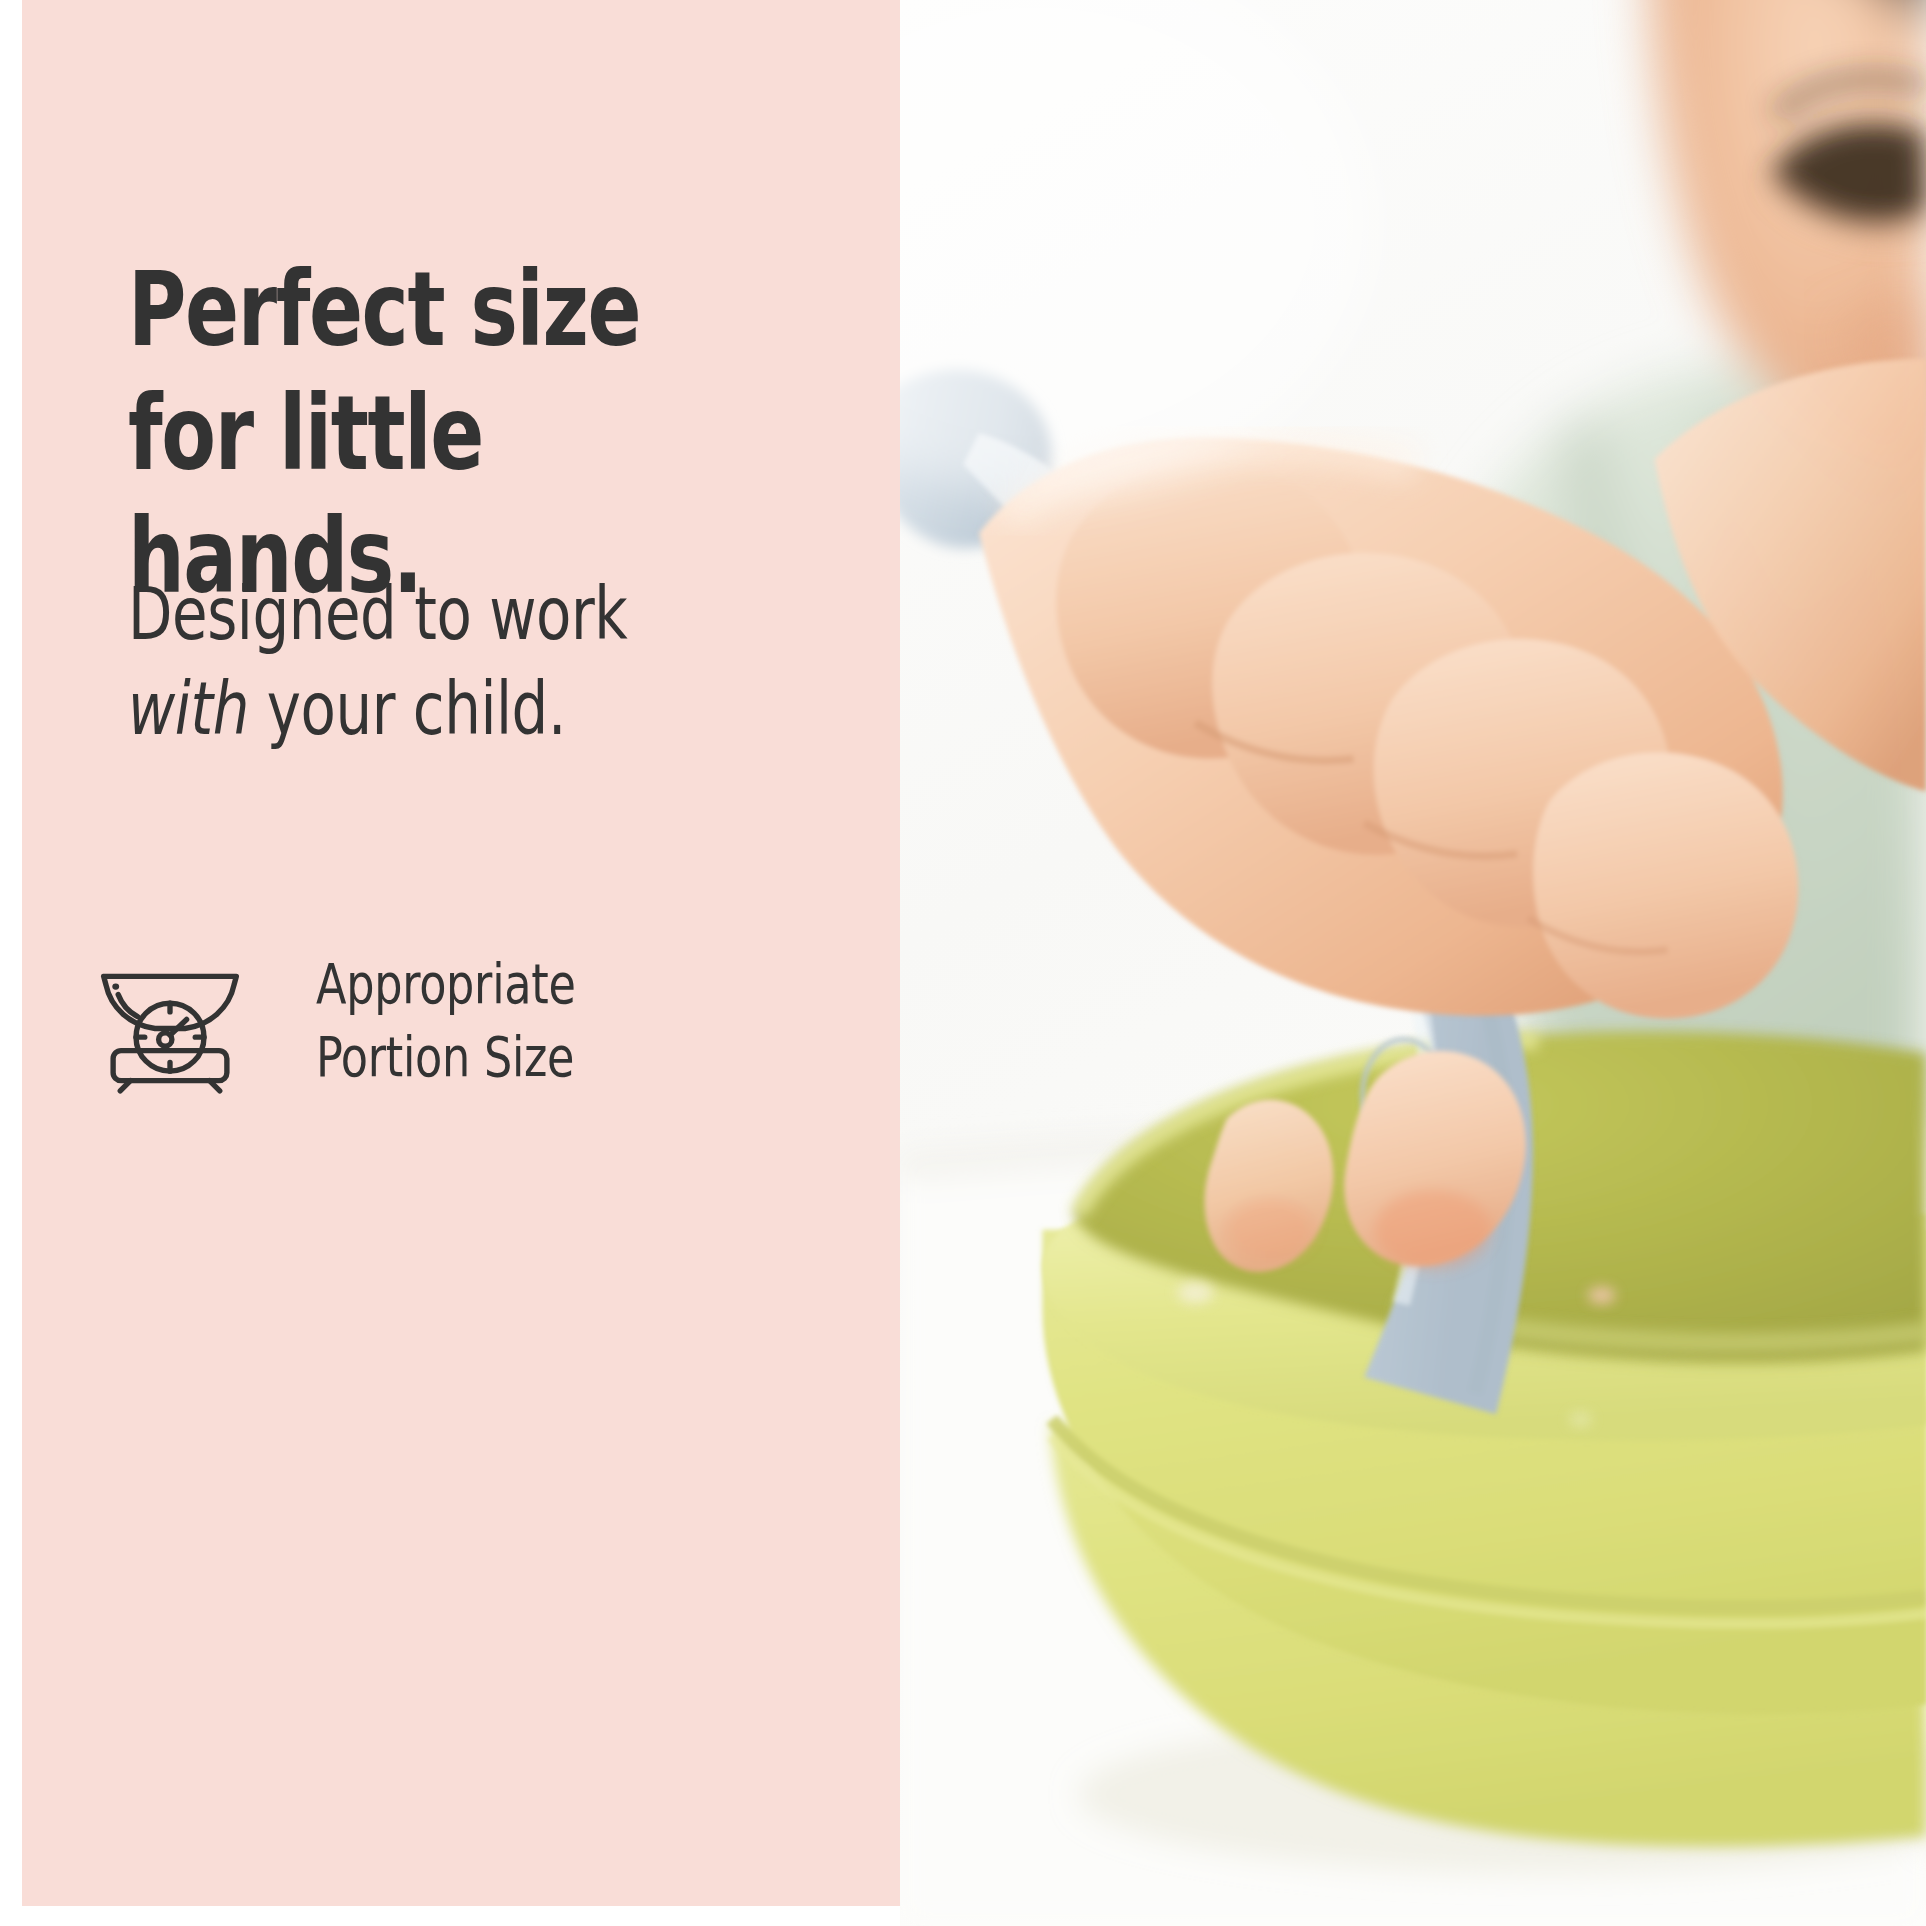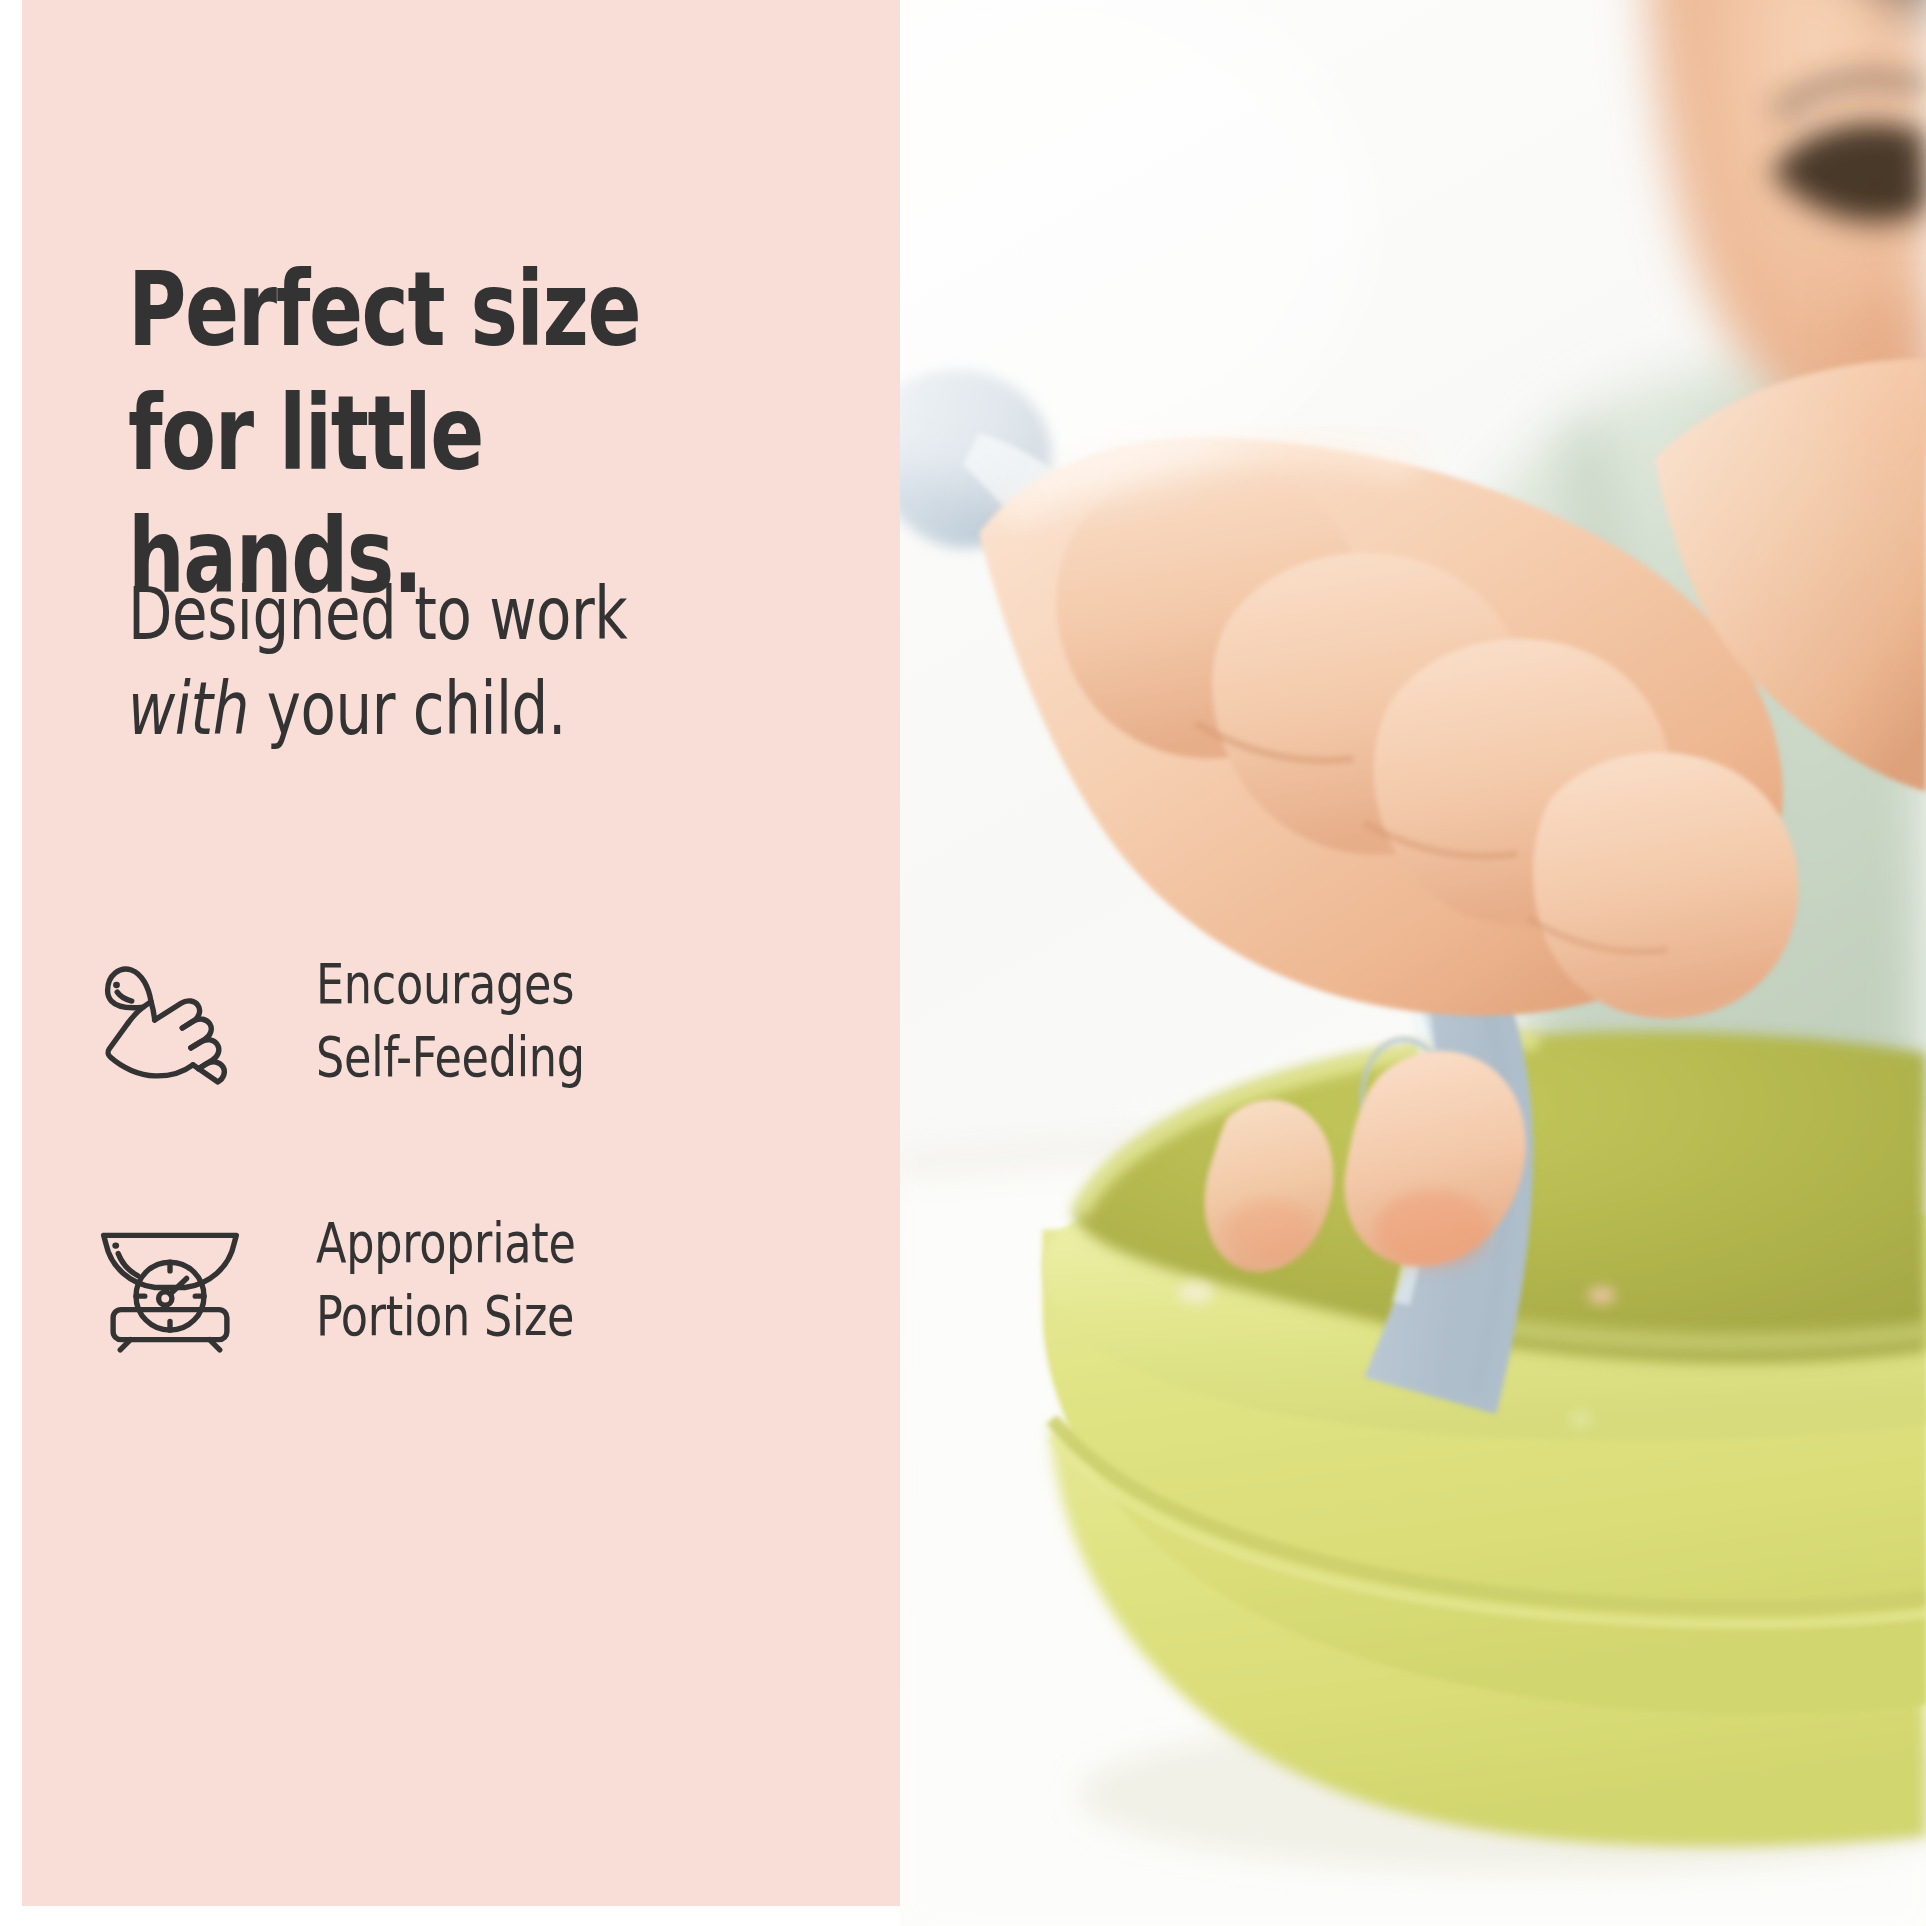--- a/index.html
+++ b/index.html
@@ -128,52 +128,20 @@
 
     <div class="headline">Perfect size for little hands.</div>
 
     <div class="subhead">
       <span>Designed to work</span><br>
       <span class="em">with</span><span> your child.</span>
     </div>
 
     <div class="features">
 
-      <div class="feature-row">
-        <div class="feature-icon">
-          <svg viewBox="0 0 100 100" fill="none" stroke="#333333" stroke-width="3.4" stroke-linecap="round" stroke-linejoin="round">
-
-            <path d="M10.5 22.5 C10.5 12.5 18.5 7.0 25.5 9.5 C32.5 12.0 36.5 20.5 38.0 29.5 L33.0 33.0 C24.0 34.0 16.5 33.0 12.8 29.0 C11.0 27.0 10.5 24.8 10.5 22.5 Z"></path>
-
-            <path d="M16.0 19.0 L16.3 19.0" stroke-width="4"></path>
-            <path d="M16.6 23.5 C18.5 26.2 21.8 28.2 25.8 29.2"></path>
-
-            <path d="M38.0 29.5 C39.5 34.5 40.0 38.0 40.3 41.2"></path>
-            <path d="M33.0 33.0 C29.0 36.0 26.0 39.5 23.5 43.0"></path>
-
-            <path d="M23.5 43.0 L11.5 59.5 C10.3 61.2 10.6 63.2 12.2 64.6
-                     C20.0 71.6 30.5 76.2 40.5 76.5
-                     C50.5 76.8 58.5 74.0 64.5 69.5"></path>
-
-            <path d="M40.3 41.2 L57.0 30.5 C61.0 28.0 65.8 28.8 67.8 32.0
-                     C69.8 35.2 68.5 39.5 64.8 41.8 L57.8 46.2"></path>
-
-            <path d="M57.8 46.2 L64.5 42.0 C68.5 39.5 73.2 40.4 75.2 43.6
-                     C77.2 46.8 75.8 51.1 72.0 53.4 L63.2 58.8"></path>
-
-            <path d="M63.2 58.8 L69.5 55.0 C73.3 52.6 78.0 53.5 80.0 56.7
-                     C82.0 59.9 80.6 64.2 76.8 66.5 L68.0 72.0"></path>
-
-            <path d="M68.0 72.0 L73.0 68.9 C76.8 66.6 81.5 67.5 83.5 70.7
-                     C85.5 73.9 84.1 78.2 80.3 80.4 L64.5 69.5"></path>
-          </svg>
-        </div>
-        <div class="feature-label">Encourages
-Self-Feeding</div>
-      </div>
 
       <div class="feature-row">
         <div class="feature-icon">
           <svg viewBox="0 0 100 100" fill="none" stroke="#333333" stroke-width="3.4" stroke-linecap="round" stroke-linejoin="round">
 
             <path d="M8.0 13.5 L92.0 13.5 L90.5 19.0
                      C87.5 33.5 75.0 44.5 59.5 46.5
                      L40.5 46.5
                      C25.0 44.5 12.5 33.5 9.5 19.0 Z"></path>
 

